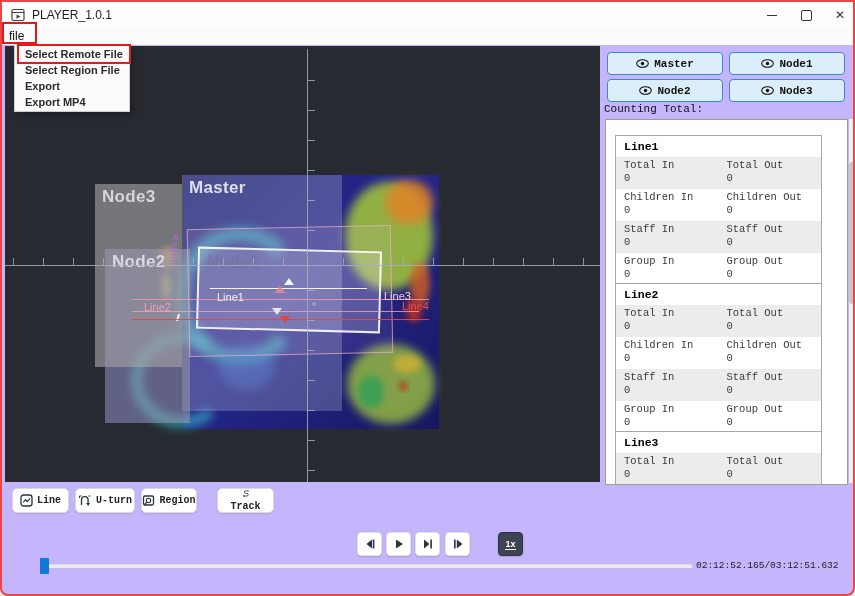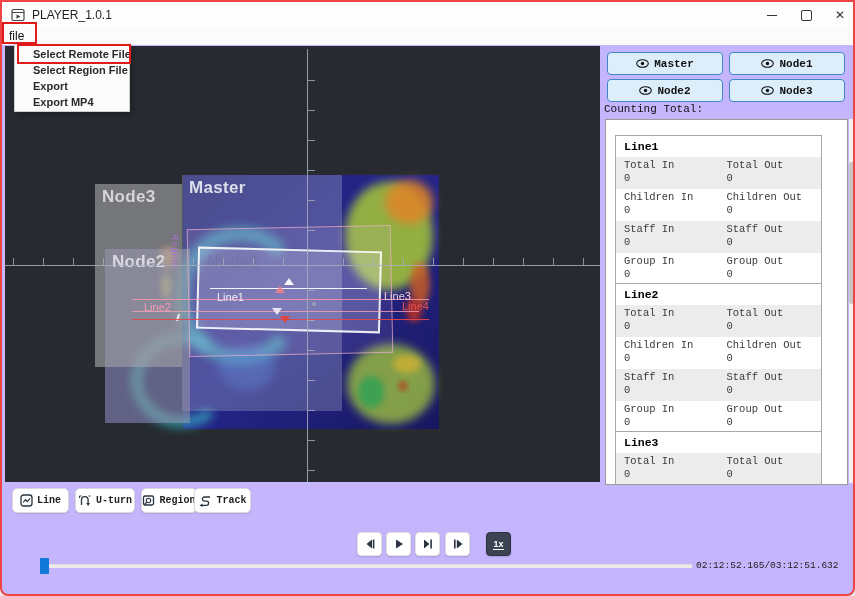--- a/index.html
+++ b/index.html
@@ -12,21 +12,21 @@
   .win-btn{position:absolute;top:0;width:34px;height:26px;display:flex;align-items:center;justify-content:center;color:#333;font-size:12px;}
   .btn-min{right:68px;}
   .btn-max{right:34px;}
   .btn-close{right:0;}
   .max-glyph{width:9px;height:9px;border:1px solid #333;border-radius:2px;}
   .min-glyph{width:10px;height:0;border-top:1px solid #333;display:inline-block;}
   
   .menubar{position:absolute;left:0;top:26px;width:855px;height:17px;background:#fbfbfb;}
   .menu-file{position:absolute;left:4px;top:1px;font-size:12px;color:#111;padding:0 3px;}
   .dropdown{position:absolute;left:12px;top:42px;width:114px;background:#fbfbfb;border:1px solid #cfcfcf;box-shadow:3px 3px 6px rgba(0,0,0,.25);z-index:40;padding:1px 0;}
-  .dd-item{height:16px;line-height:16px;padding-left:18px;font-size:11px;font-weight:600;color:#2b2b2b;white-space:nowrap;}
+  .dd-item{height:16px;line-height:16px;padding-left:10px;font-size:11px;font-weight:600;color:#2b2b2b;white-space:nowrap;}
   
   .anno{position:absolute;border:2px solid #e01b1b;z-index:60;background:transparent;}
   .anno-file{left:0px;top:20px;width:31px;height:18px;}
   .anno-remote{left:15px;top:42px;width:110px;height:16px;}
   
   .canvas{position:absolute;left:3px;top:44px;width:595px;height:436px;background:#272b31;overflow:hidden;}
   .video-svg{position:absolute;left:0;top:0;z-index:1;}
   .overlay{position:absolute;z-index:3;}
   .ov-label{font-weight:bold;font-size:17px;letter-spacing:.3px;padding:3px 0 0 7px;font-family:"Liberation Sans",sans-serif;}
   .ov-node3{left:90px;top:138px;width:87px;height:183px;background:rgba(168,168,172,.60);}
@@ -374,21 +374,21 @@
     <span>U-turn</span>
   </div>
   <div class="tool-btn" style="left:139px;width:54px;">
     <svg width="13" height="13" viewBox="0 0 13 13">
         <rect x="1.5" y="2" width="10" height="9" rx="1.5" fill="none" stroke="#2a3340" stroke-width="1.3"></rect>
         <circle cx="6.5" cy="6.5" r="2.2" fill="none" stroke="#2a3340" stroke-width="1.1"></circle>
         <path d="M2 11 L5 8" stroke="#2a3340" stroke-width="1.1"></path>
       </svg>
     <span>Region</span>
   </div>
-  <div class="tool-btn" style="left:192px;width:55px;">
+  <div class="tool-btn" style="left:215px;width:55px;flex-direction:column;">
     <svg width="14" height="13" viewBox="0 0 14 13">
         <path d="M12 3 H6.5 A2.1 2.1 0 0 0 6.5 7.2 H8.5 A2.1 2.1 0 0 1 8.5 11.4 H3" fill="none" stroke="#2a3340" stroke-width="1.3"></path>
         <polygon points="4.5,9.6 1.5,11.4 4.5,13" fill="#2a3340"></polygon>
       </svg>
     <span>Track</span>
   </div>
 
   <div class="tp-btn" style="left:355px;">
     <svg width="12" height="12" viewBox="0 0 12 12">
         <polygon points="8,1.5 2.5,6 8,10.5" fill="#2c3444"></polygon>
@@ -405,21 +405,21 @@
         <polygon points="2,1.5 7.5,6 2,10.5" fill="#2c3444"></polygon>
         <rect x="8.3" y="1.5" width="1.6" height="9" fill="#2c3444"></rect>
       </svg>
   </div>
   <div class="tp-btn" style="left:443px;">
     <svg width="12" height="12" viewBox="0 0 12 12">
         <rect x="2" y="1.5" width="1.6" height="9" fill="#2c3444"></rect>
         <polygon points="4.8,1.5 10.5,6 4.8,10.5" fill="#2c3444"></polygon>
       </svg>
   </div>
-  <div class="tp-btn tp-speed" style="left:484px;justify-content:center;">
+  <div class="tp-btn tp-speed" style="left:496px;justify-content:center;">
     <span class="speed-text">1x</span>
   </div>
 
   <div class="slider-track"></div>
   <div class="slider-thumb"></div>
   <div class="time-label">02:12:52.165/03:12:51.632</div>
 
 </div>
 
 </body></html>

